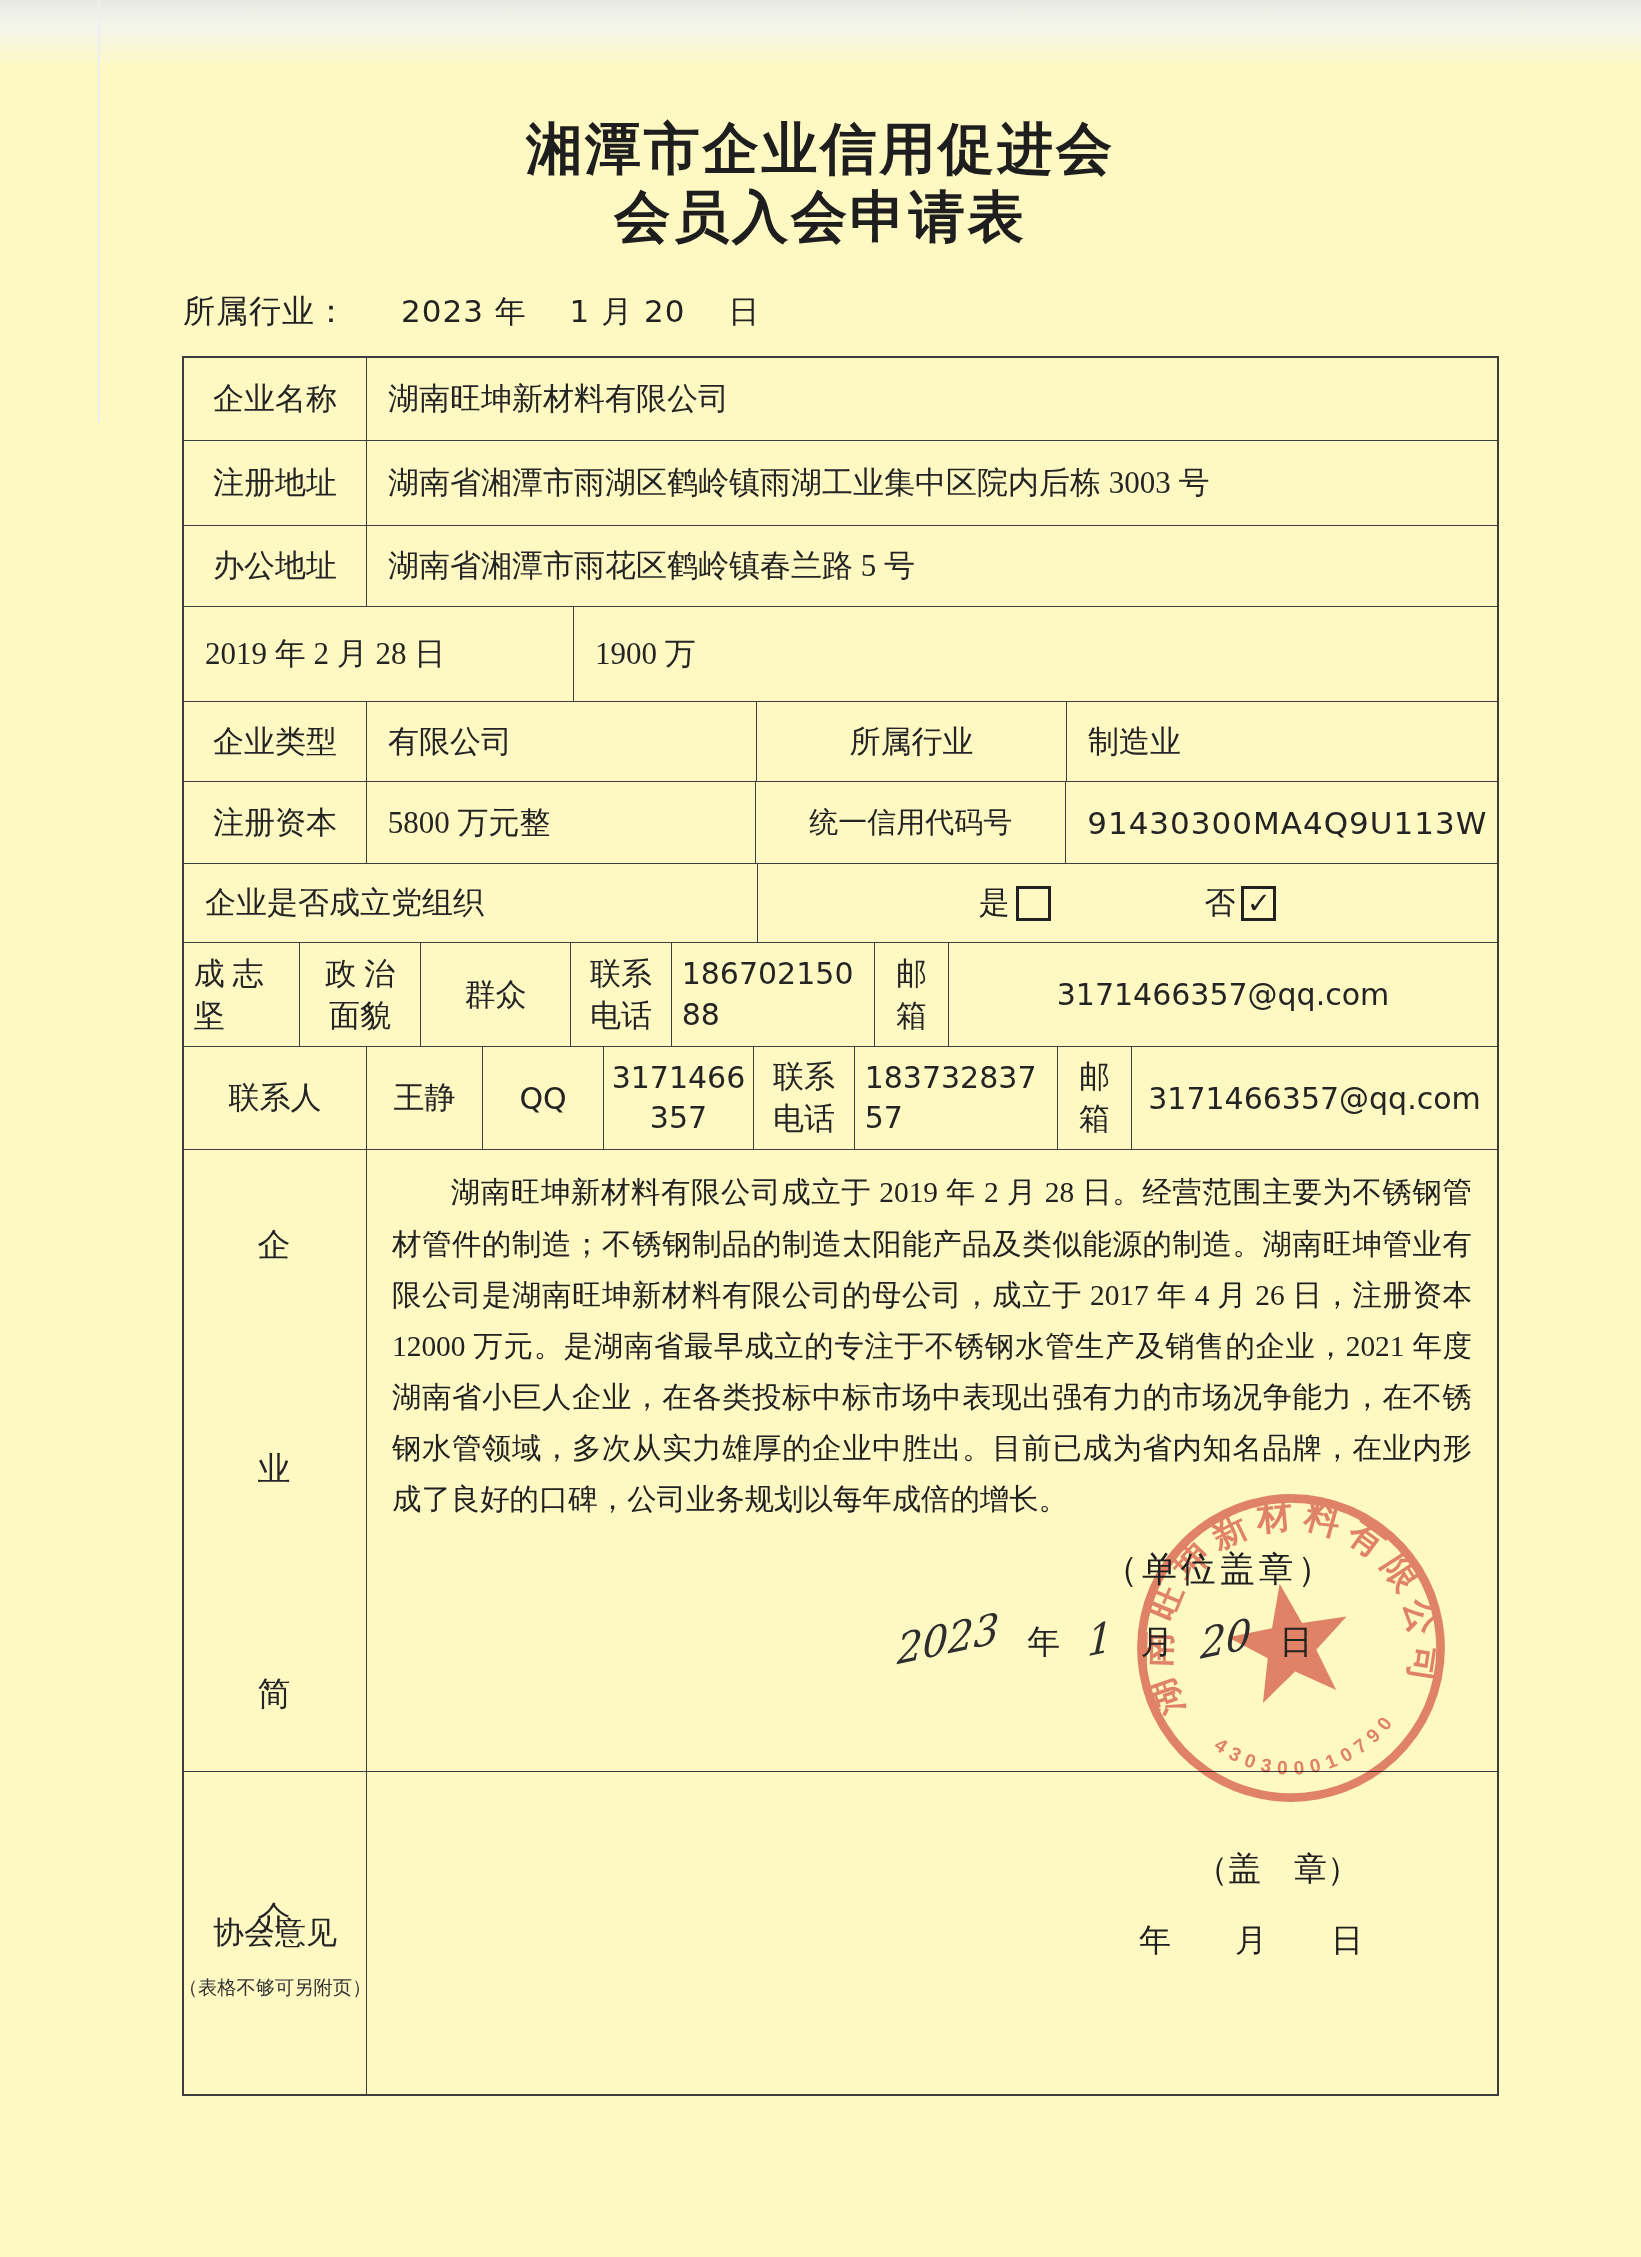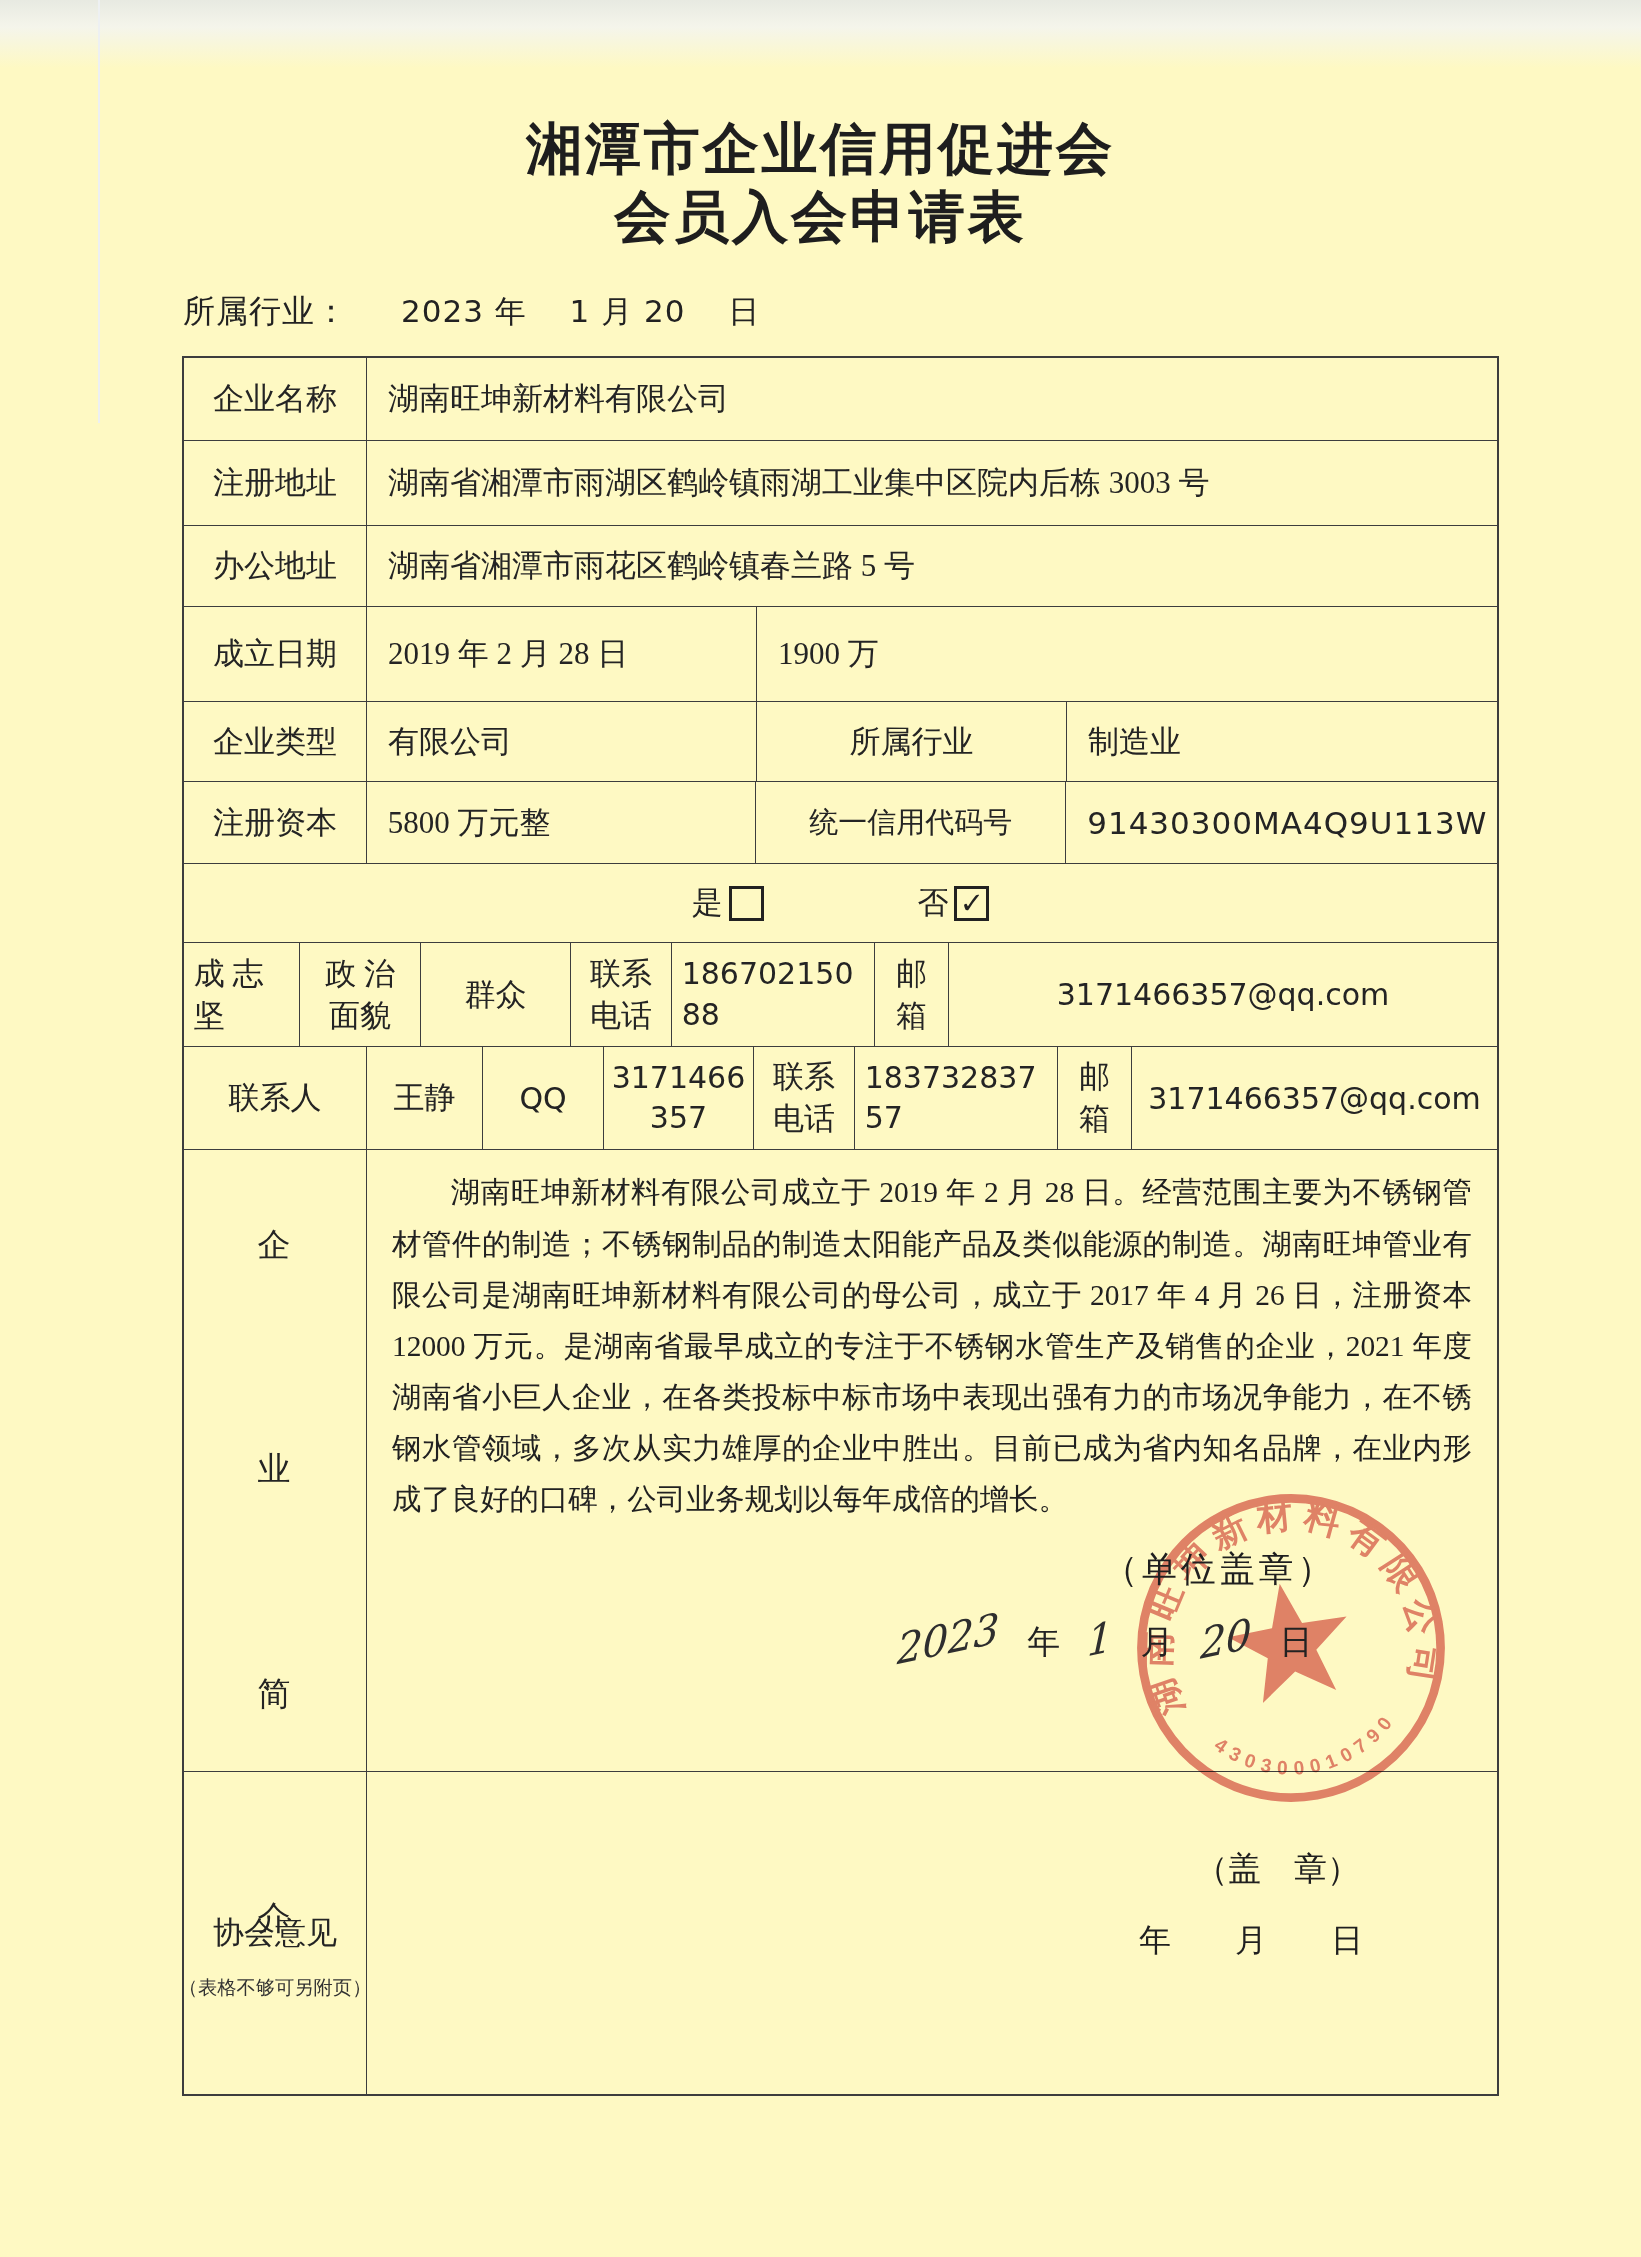--- a/index.html
+++ b/index.html
@@ -145,40 +145,40 @@
       <div class="td c" style="width:183px">注册地址</div>
       <div class="td v">湖南省湘潭市雨湖区鹤岭镇雨湖工业集中区院内后栋 3003 号</div>
     </div>
 
     <div class="tr" style="height:81px">
       <div class="td c" style="width:183px">办公地址</div>
       <div class="td v">湖南省湘潭市雨花区鹤岭镇春兰路 5 号</div>
     </div>
 
     <div class="tr" style="height:95px">
-      <div class="td c" style="width:183px">成立日期</div>
       <div class="td v" style="width:390px">2019 年 2 月 28 日</div>
       <div class="td v">1900 万</div>
     </div>
 
     <div class="tr" style="height:80px">
       <div class="td c" style="width:183px">企业类型</div>
       <div class="td v" style="width:390px">有限公司</div>
       <div class="td c" style="width:310px">所属行业</div>
       <div class="td v">制造业</div>
     </div>
 
     <div class="tr" style="height:82px">
       <div class="td c" style="width:183px">注册资本</div>
       <div class="td v" style="width:390px">5800 万元整</div>
       <div class="td c" style="width:310px;font-size:29px">统一信用代码号</div>
       <div class="td v code-font">91430300MA4Q9U113W</div>
     </div>
 
     <div class="tr" style="height:79px">
+      <div class="td v" style="width:574px">企业是否成立党组织</div>
       <div class="td party-right">
         <span class="chk">
           <span>是</span>
           <span class="box"></span>
         </span>
         <span class="chk">
           <span>否</span>
           <span class="box">✓</span>
         </span>
       </div>

